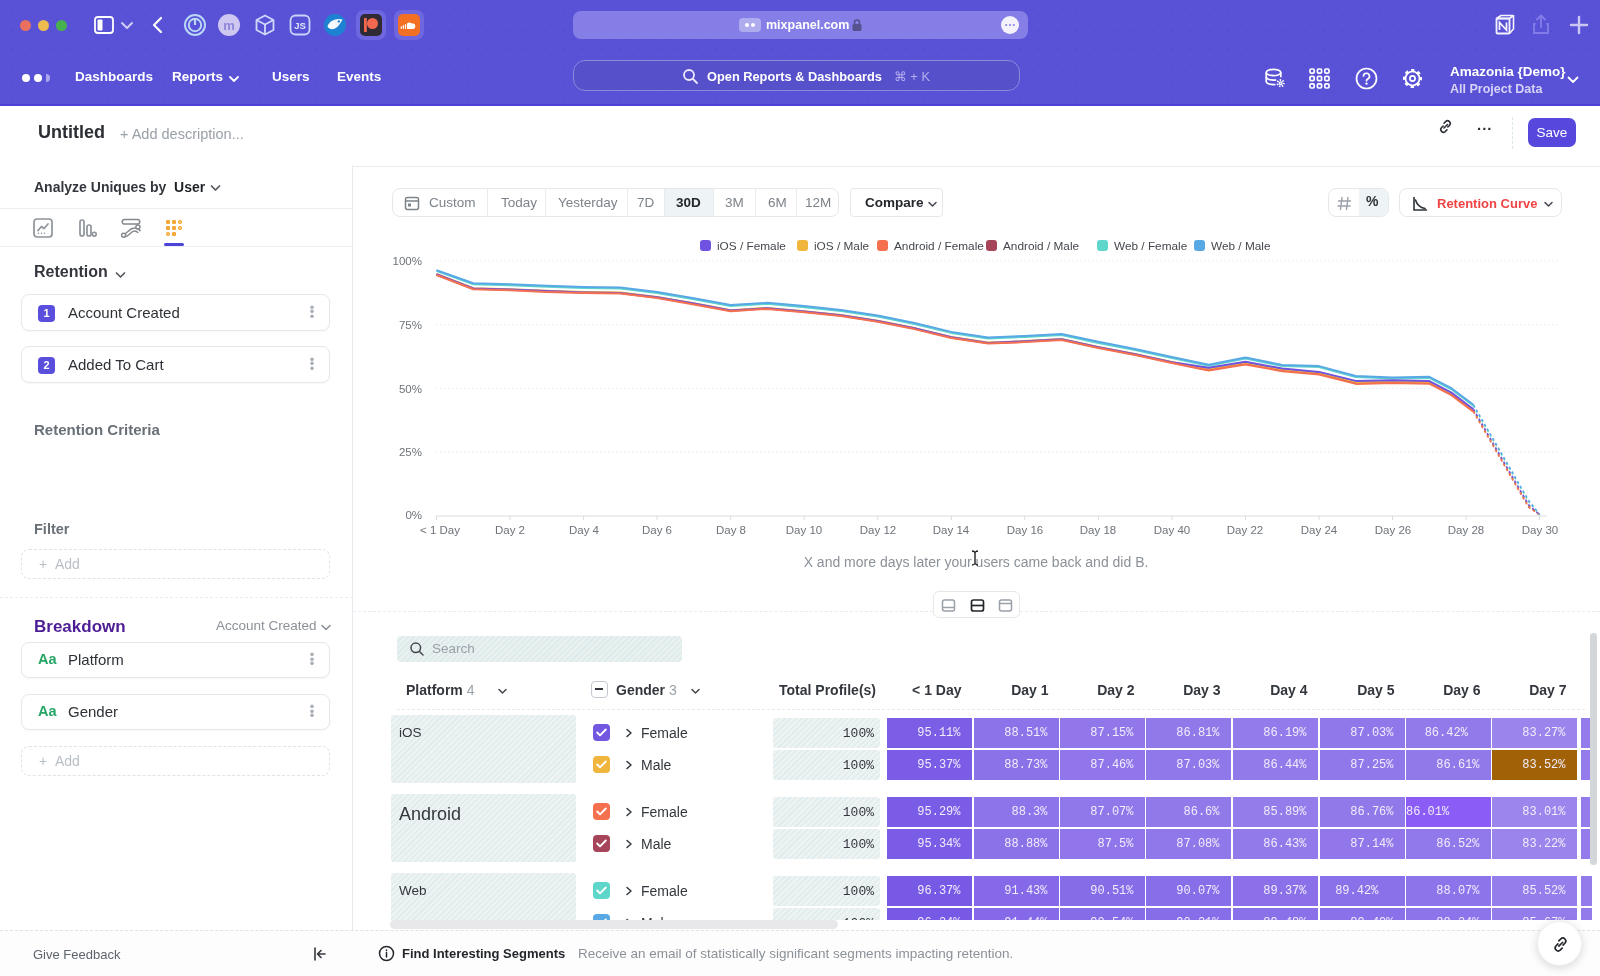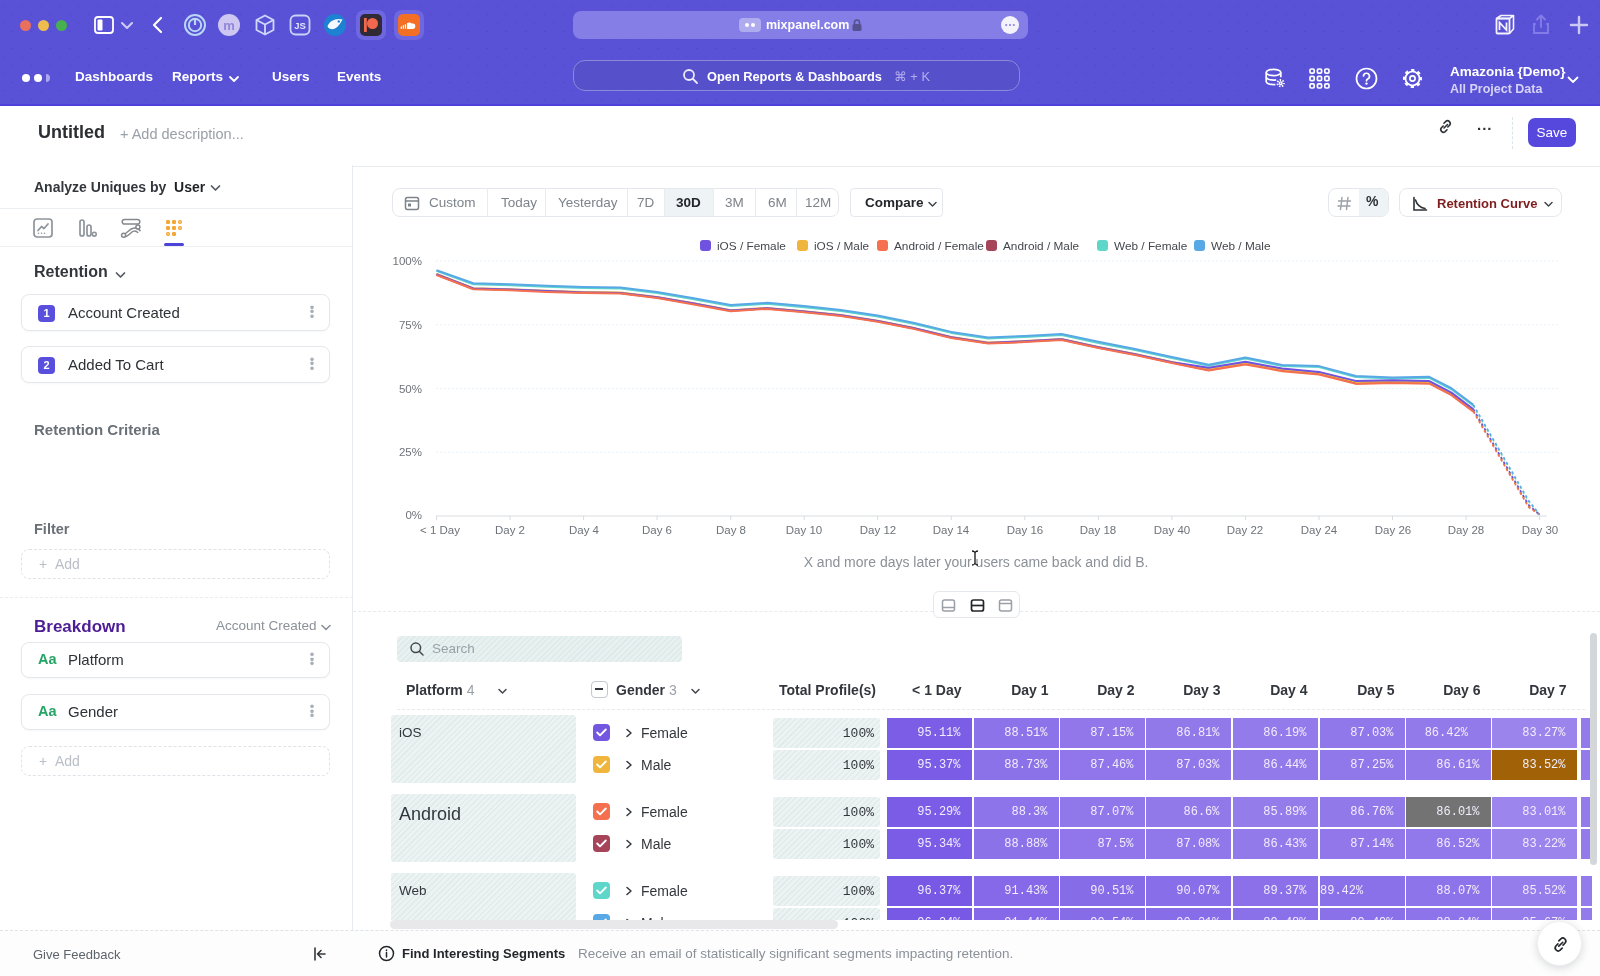--- a/index.html
+++ b/index.html
@@ -339,21 +339,21 @@
   <svg style="position:absolute; left:8px; top:7px;" width="15" height="15" viewBox="0 0 15 15">
     <path d="M5 1.5 L3.5 13.5 M11 1.5 L9.5 13.5 M1.5 5 H13.5 M1 10 H13" stroke="#9aa0a8" stroke-width="1.4" stroke-linecap="round"></path>
   </svg>
   <div style="position:absolute; left:37px; top:4px; font-size:14px; color:#2e3237; font-weight:600;">%</div>
 </div>
 <div class="abs" style="left:1399px; top:188px; width:163px; height:29px; border:1px solid #e4e8ec; border-radius:8px; background:#fff;">
   <svg style="position:absolute; left:12px; top:7px;" width="16" height="16" viewBox="0 0 16 16">
     <path d="M2 1.5 V14 H14.5" fill="none" stroke="#2e3237" stroke-width="1.6" stroke-linecap="round"></path>
     <path d="M3.5 4 C5 9 8 11.5 13 12.5" fill="none" stroke="#2e3237" stroke-width="1.6" stroke-linecap="round"></path>
   </svg>
-  <span style="position:absolute; left:37px; top:7px; font-size:13px; font-weight:600; color:#7f1d1d;">Retention Curve</span>
+  <span style="position:absolute; left:37px; top:7px; font-size:13px; font-weight:600; color:#ef4444;">Retention Curve</span>
   <svg style="position:absolute; left:143px; top:11px;" width="11" height="9" viewBox="0 0 11 9">
     <path d="M2 2.5 L5.5 6 L9 2.5" fill="none" stroke="#43474d" stroke-width="1.5" stroke-linecap="round" stroke-linejoin="round"></path>
   </svg>
 </div>
 
 <div class="abs" style="left:700px; top:240px; width:11px; height:11px; border-radius:3px; background:#7052e0;"></div>
 <div class="abs" style="left:717px; top:239px; font-size:11.8px; color:#43474d;">iOS / Female</div>
 <div class="abs" style="left:797px; top:240px; width:11px; height:11px; border-radius:3px; background:#f0b53c;"></div>
 <div class="abs" style="left:814px; top:239px; font-size:11.8px; color:#43474d;">iOS / Male</div>
 <div class="abs" style="left:877px; top:240px; width:11px; height:11px; border-radius:3px; background:#f4704f;"></div>
@@ -523,21 +523,21 @@
   </svg>
 <div class="abs" style="left:641px; top:804px; font-size:14px; color:#33373d;">Female</div>
 <div class="abs hatch" style="left:773px; top:797px; width:107px; height:30px;"></div>
 <div class="abs mono" style="left:773px; top:805px; width:101px; text-align:right; font-size:13px; color:#33373d;">100%</div>
 <div class="pcell" style="left:887px; top:797px; width:84.5px; background:rgb(123,92,230); text-align:right; padding-right:11px;">95.29%</div>
 <div class="pcell" style="left:974px; top:797px; width:84.5px; background:rgb(141,116,234); text-align:right; padding-right:11px;">88.3%</div>
 <div class="pcell" style="left:1060px; top:797px; width:84.5px; background:rgb(145,120,234); text-align:right; padding-right:11px;">87.07%</div>
 <div class="pcell" style="left:1146px; top:797px; width:84.5px; background:rgb(146,121,234); text-align:right; padding-right:11px;">86.6%</div>
 <div class="pcell" style="left:1233px; top:797px; width:84.5px; background:rgb(148,124,235); text-align:right; padding-right:11px;">85.89%</div>
 <div class="pcell" style="left:1320px; top:797px; width:84.5px; background:rgb(146,121,234); text-align:right; padding-right:11px;">86.76%</div>
-<div class="pcell" style="left:1406px; top:797px; width:84.5px; background:#737373; text-align:right; padding-right:11px;">86.01%</div>
+<div class="pcell" style="left:1406px; top:797px; width:84.5px; background:#8b5cf6; padding-right:11px;">86.01%</div>
 <div class="pcell" style="left:1492px; top:797px; width:84.5px; background:rgb(156,133,236); text-align:right; padding-right:11px;">83.01%</div>
 <div class="pcell" style="left:1581px; top:797px; width:8px; background:rgb(148,123,235); text-align:right; padding-right:11px;"></div>
 <div class="abs" style="left:593px; top:835px; width:17px; height:17px; background:#a6455a; border-radius:4px;"><svg width="17" height="17" viewBox="0 0 17 17">
       <path d="M4.2 8.5 L7 11.3 L12.8 5.5" fill="none" stroke="#fff" stroke-width="1.9" stroke-linecap="round" stroke-linejoin="round"></path>
     </svg></div>
 <svg class="abs" style="left:625px; top:839px;" width="8" height="10" viewBox="0 0 8 10">
     <path d="M2 1.5 L6 5 L2 8.5" fill="none" stroke="#33373d" stroke-width="1.5" stroke-linecap="round" stroke-linejoin="round"></path>
   </svg>
 <div class="abs" style="left:641px; top:836px; font-size:14px; color:#33373d;">Male</div>
 <div class="abs hatch" style="left:773px; top:829px; width:107px; height:30px;"></div>
@@ -560,21 +560,21 @@
     <path d="M2 1.5 L6 5 L2 8.5" fill="none" stroke="#33373d" stroke-width="1.5" stroke-linecap="round" stroke-linejoin="round"></path>
   </svg>
 <div class="abs" style="left:641px; top:883px; font-size:14px; color:#33373d;">Female</div>
 <div class="abs hatch" style="left:773px; top:876px; width:107px; height:30px;"></div>
 <div class="abs mono" style="left:773px; top:884px; width:101px; text-align:right; font-size:13px; color:#33373d;">100%</div>
 <div class="pcell" style="left:887px; top:876px; width:84.5px; background:rgb(120,89,229); text-align:right; padding-right:11px;">96.37%</div>
 <div class="pcell" style="left:974px; top:876px; width:84.5px; background:rgb(133,105,232); text-align:right; padding-right:11px;">91.43%</div>
 <div class="pcell" style="left:1060px; top:876px; width:84.5px; background:rgb(135,108,232); text-align:right; padding-right:11px;">90.51%</div>
 <div class="pcell" style="left:1146px; top:876px; width:84.5px; background:rgb(137,110,233); text-align:right; padding-right:11px;">90.07%</div>
 <div class="pcell" style="left:1233px; top:876px; width:84.5px; background:rgb(139,112,233); text-align:right; padding-right:11px;">89.37%</div>
-<div class="pcell" style="left:1320px; top:876px; width:84.5px; background:rgb(138,112,233); text-align:left; padding-right:11px;">89.42%</div>
+<div class="pcell" style="left:1320px; top:876px; width:84.5px; background:rgb(138,112,233); text-align:center; padding-right:11px;">89.42%</div>
 <div class="pcell" style="left:1406px; top:876px; width:84.5px; background:rgb(142,116,234); text-align:right; padding-right:11px;">88.07%</div>
 <div class="pcell" style="left:1492px; top:876px; width:84.5px; background:rgb(149,125,235); text-align:right; padding-right:11px;">85.52%</div>
 <div class="pcell" style="left:1581px; top:876px; width:8px; background:rgb(148,123,235); text-align:right; padding-right:11px;"></div>
 <div class="abs" style="left:593px; top:914px; width:17px; height:17px; background:#58a8e6; border-radius:4px;"><svg width="17" height="17" viewBox="0 0 17 17">
       <path d="M4.2 8.5 L7 11.3 L12.8 5.5" fill="none" stroke="#fff" stroke-width="1.9" stroke-linecap="round" stroke-linejoin="round"></path>
     </svg></div>
 <svg class="abs" style="left:625px; top:918px;" width="8" height="10" viewBox="0 0 8 10">
     <path d="M2 1.5 L6 5 L2 8.5" fill="none" stroke="#33373d" stroke-width="1.5" stroke-linecap="round" stroke-linejoin="round"></path>
   </svg>
 <div class="abs" style="left:641px; top:915px; font-size:14px; color:#33373d;">Male</div>

